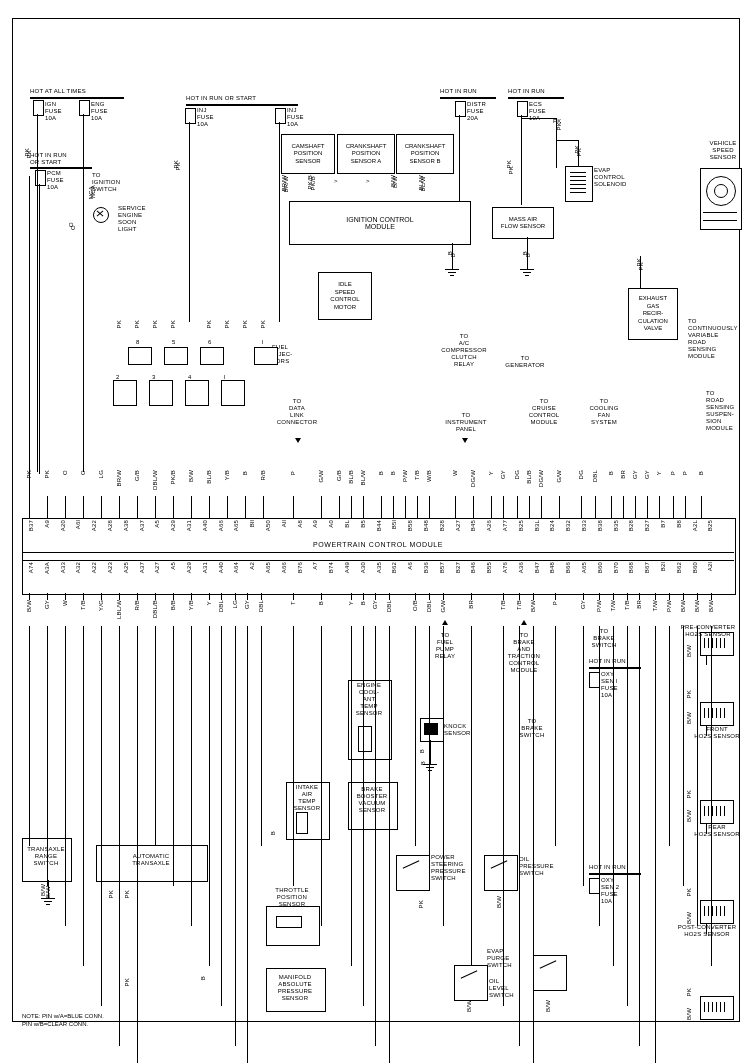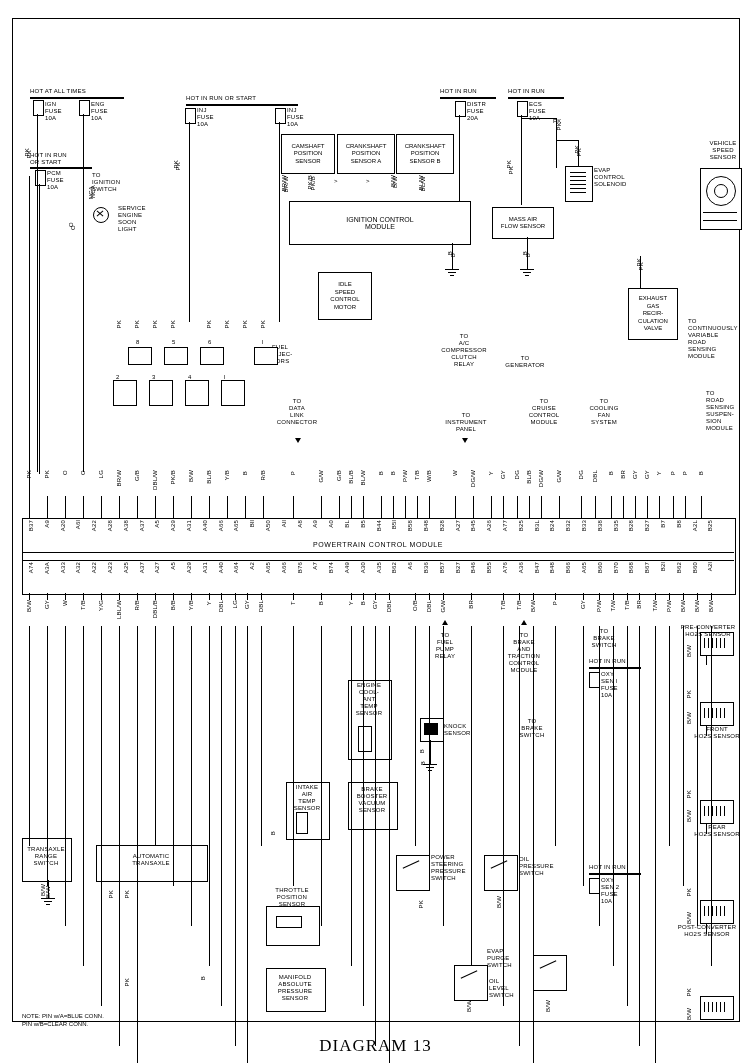--- a/index.html
+++ b/index.html
@@ -409,21 +409,20 @@
   <div class="abs" style="left:706px;top:655px;width:1px;height:10px;background:#000;"></div>
   <div class="abs" style="left:706px;top:726px;width:1px;height:10px;background:#000;"></div>
   <div class="abs" style="left:706px;top:824px;width:1px;height:10px;background:#000;"></div>
   <div class="abs" style="left:706px;top:924px;width:1px;height:10px;background:#000;"></div>
 
   <div class="abs note" style="left:22px;top:1012px;width:140px;">
     <span>NOTE: PIN w/A=BLUE CONN.</span><br>
     <span>PIN w/B=CLEAR CONN.</span>
   </div>
 
-  <div class="abs title" style="left:0;top:1036px;width:751px;">DIAGRAM 13</div>
 
 <div class="abs lbl" style="left: 26px; top: 150px;"><span class="vt">PK</span></div>
     <div class="abs vline" style="left: 29px; top: 176px; height: 342px;"></div>
     <div class="abs lbl" style="left: 26px; top: 470px;"><span class="vt">PK</span></div>
     <div class="abs vline" style="left: 29px; top: 496px; height: 22px;"></div>
     <div class="abs lbl" style="left: 44px; top: 470px;"><span class="vt">PK</span></div>
     <div class="abs vline" style="left: 47px; top: 496px; height: 22px;"></div>
     <div class="abs lbl" style="left: 62px; top: 470px;"><span class="vt">O</span></div>
     <div class="abs vline" style="left: 65px; top: 496px; height: 22px;"></div>
     <div class="abs lbl" style="left: 80px; top: 470px;"><span class="vt">O</span></div>

